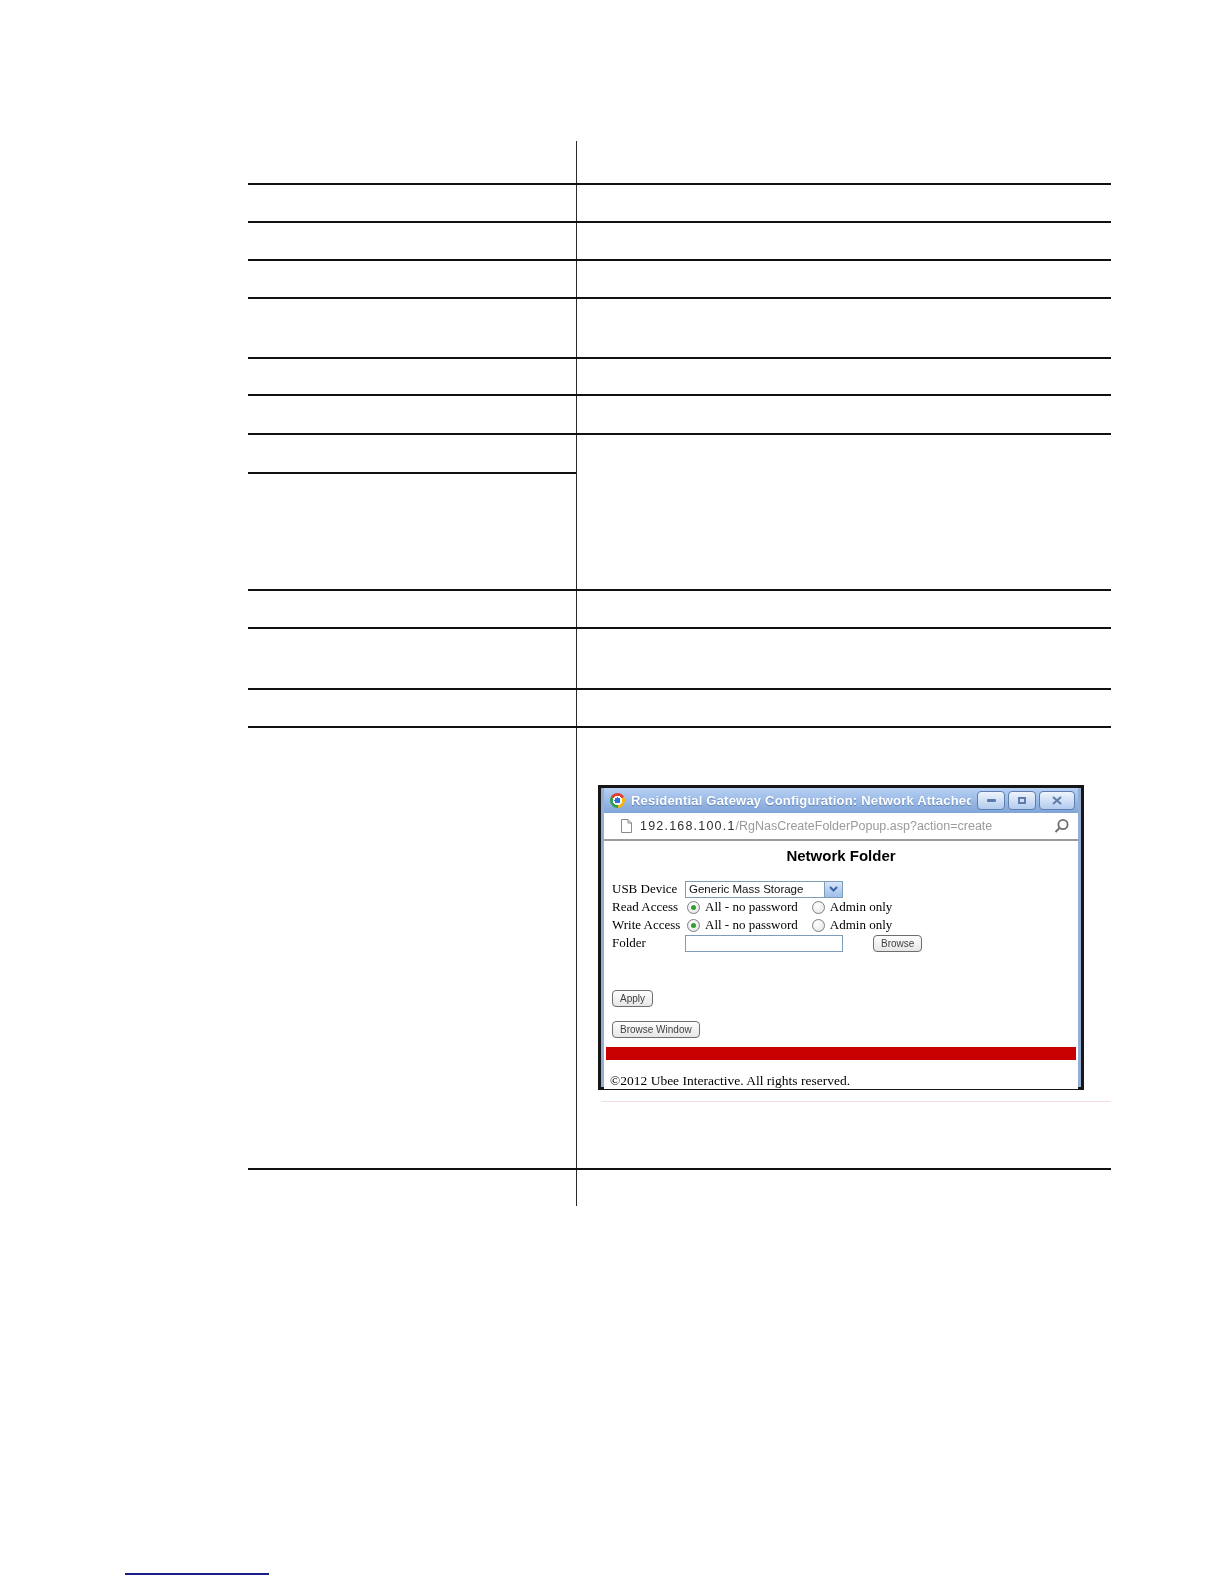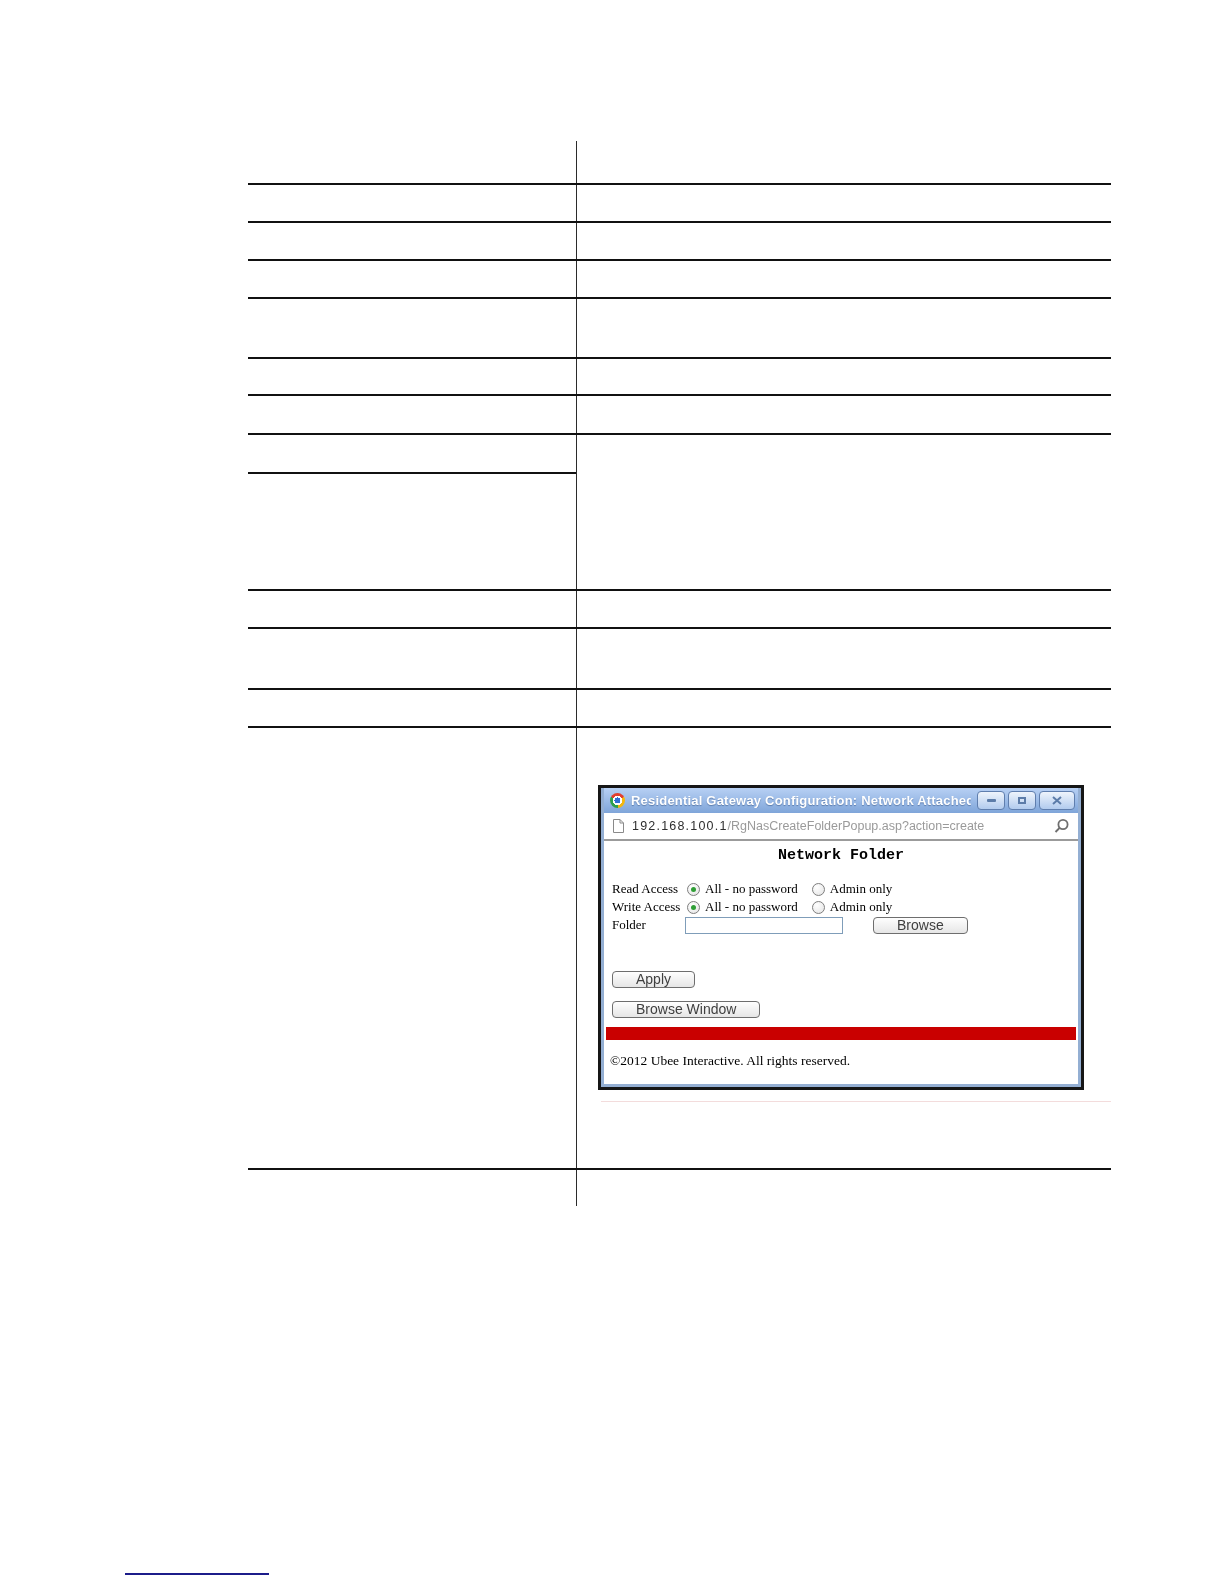--- a/index.html
+++ b/index.html
@@ -26,47 +26,47 @@
   .wtitle{color:#fff;font-weight:bold;font-size:13px;letter-spacing:.2px;white-space:nowrap;
           overflow:hidden;flex:1;text-shadow:0 1px 1px rgba(50,80,130,.55);}
   .winbtns{display:flex;gap:3px;align-items:center;}
   .wbtn{width:26px;height:17px;border:1px solid #5f7eae;border-radius:4px;
         background:linear-gradient(#eef4fc,#b2cbee);display:flex;align-items:center;justify-content:center;}
   .wbtn.close{width:34px;}
   .g-min{width:9px;height:3px;background:#5c7ca9;border-radius:1px;}
   .g-max{width:8px;height:7px;border:2px solid #5c7ca9;box-sizing:border-box;}
 
   .addressbar{height:26px;flex:0 0 26px;background:#fff;border-bottom:2px solid #9b9b9b;
-              display:flex;align-items:center;padding:0 8px 0 8px;gap:7px;}
+              display:flex;align-items:center;padding:0 8px 0 16px;gap:7px;}
   .url{font-size:12.5px;color:#3c3c3c;flex:1;white-space:nowrap;overflow:hidden;}
   .url .host{color:#2e2e2e;letter-spacing:1.2px;}
   .url .path{color:#9a9a9a;}
 
   .content{flex:1;padding-top:6px;background:#fff;}
   .heading{font-weight:bold;font-size:15px;text-align:center;color:#000;
-           font-family:Liberation Mono, monospace;}
+           font-family:Liberation Sans, sans-serif;}
   .form{margin:16px 0 0 8px;font-family:"Liberation Serif",serif;font-size:13px;color:#000;}
   .frow{display:flex;align-items:center;height:18px;}
   .flabel{flex:0 0 73px;}
   .select{width:158px;height:17px;border:1px solid #7f9db9;display:flex;align-items:center;
           background:#fff;box-sizing:border-box;}
   .select .val{flex:1;font-size:11.5px;font-family:"Liberation Sans",sans-serif;padding-left:3px;
                color:#111;white-space:nowrap;overflow:hidden;}
   .select .arrow{width:17px;height:15px;background:linear-gradient(#d7e5f9,#9dbde9);
                  border-left:1px solid #7f9db9;display:flex;align-items:center;justify-content:center;}
   .tinput{width:158px;height:17px;border:1px solid #7f9db9;box-sizing:border-box;background:#fff;
           font-size:11.5px;font-family:"Liberation Sans",sans-serif;padding:0 2px;}
   .radio{width:13px;height:13px;border-radius:50%;border:1px solid #7e7e7e;box-sizing:border-box;
          background:radial-gradient(circle at 35% 30%, #ffffff, #e3e3e3);
          display:inline-flex;align-items:center;justify-content:center;margin:0 5px 0 2px;flex:0 0 auto;}
   .radio.selected::after{content:"";width:5px;height:5px;border-radius:50%;background:#2f9e36;}
   .radio-label{margin-right:12px;white-space:nowrap;}
-  .btn{font-family:"Liberation Sans",sans-serif;font-size:14px;color:#3f3f3f;
+  .btn{font-family:"Liberation Sans",sans-serif;font-size:10px;color:#3f3f3f;
        background:linear-gradient(#fefefe,#e6e6e6);border:1px solid #6e6e6e;border-radius:4px;
-       height:17px;padding:0 23px;display:inline-flex;align-items:center;cursor:default;}
+       height:17px;padding:0 7px;display:inline-flex;align-items:center;cursor:default;}
   .browse{margin-left:30px;}
   .row-apply{margin:36px 0 12px 8px;}
   .row-closewin{margin:12px 0 0 8px;}
   .redbar{margin:9px 2px 0 2px;height:13px;background:#c90000;}
   .copyright{font-family:"Liberation Serif",serif;font-size:13.5px;color:#000;margin:13px 0 0 6px;}
 
   
   .pink-line{position:absolute;left:601px;top:1101px;width:510px;height:1px;background:#f3dcdc;}
   .navy-line{position:absolute;left:125px;top:1573px;width:144px;height:2px;background:#1c1c8a;}
 </style>
@@ -121,20 +121,31 @@
           <circle cx="10" cy="6.5" r="4.6" fill="none" stroke="#6f6f6f" stroke-width="1.8"></circle>
           <path d="M6.6 9.9 L2.5 14" stroke="#6f6f6f" stroke-width="2"></path>
         </svg>
       </div>
 
       <div class="content">
         <div class="heading">Network Folder</div>
 
         <div class="form">
           <div class="frow">
+            <span class="flabel">USB Device</span>
+            <span class="select">
+              <span class="val">Generic Mass Storage</span>
+              <span class="arrow">
+                <svg width="9" height="6" viewBox="0 0 9 6">
+                    <path d="M1 1 L4.5 4.5 L8 1" stroke="#3b64a0" stroke-width="2" fill="none"></path>
+                  </svg>
+              </span>
+            </span>
+          </div>
+          <div class="frow">
             <span class="flabel">Read Access</span>
             <span class="radio selected"></span>
             <span class="radio-label">All - no password</span>
             <span class="radio"></span>
             <span class="radio-label">Admin only</span>
           </div>
           <div class="frow">
             <span class="flabel">Write Access</span>
             <span class="radio selected"></span>
             <span class="radio-label">All - no password</span>

